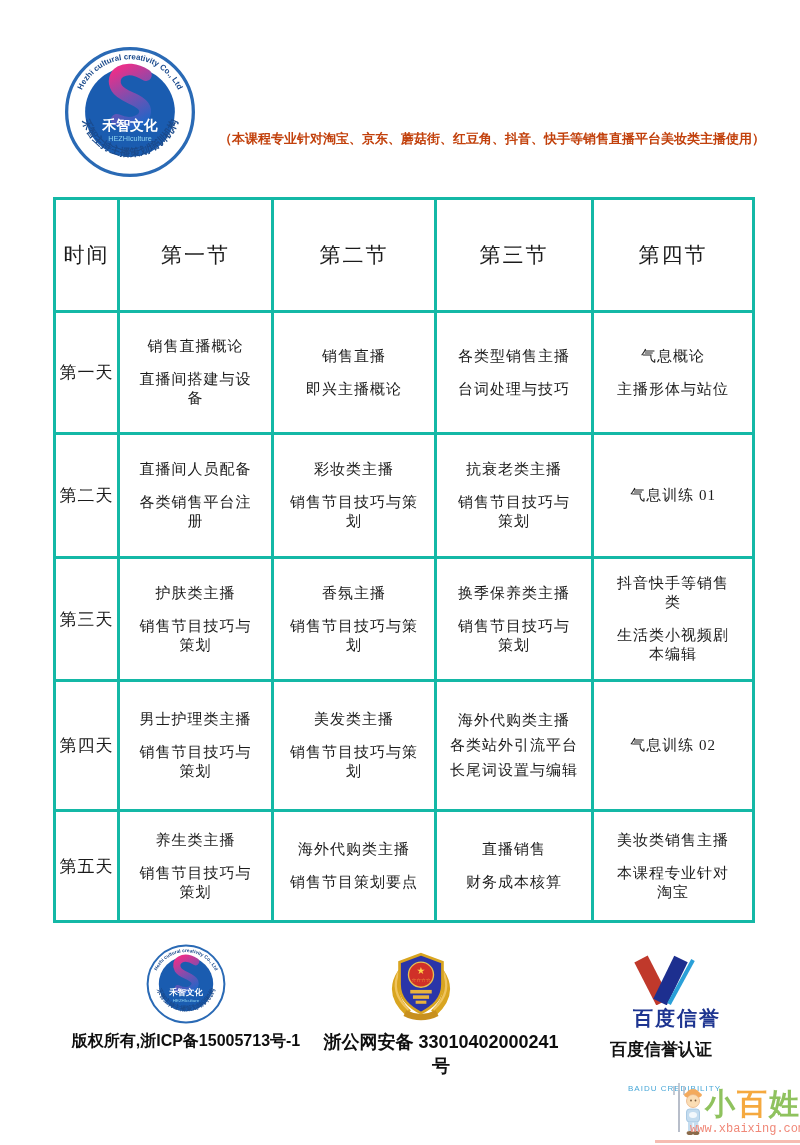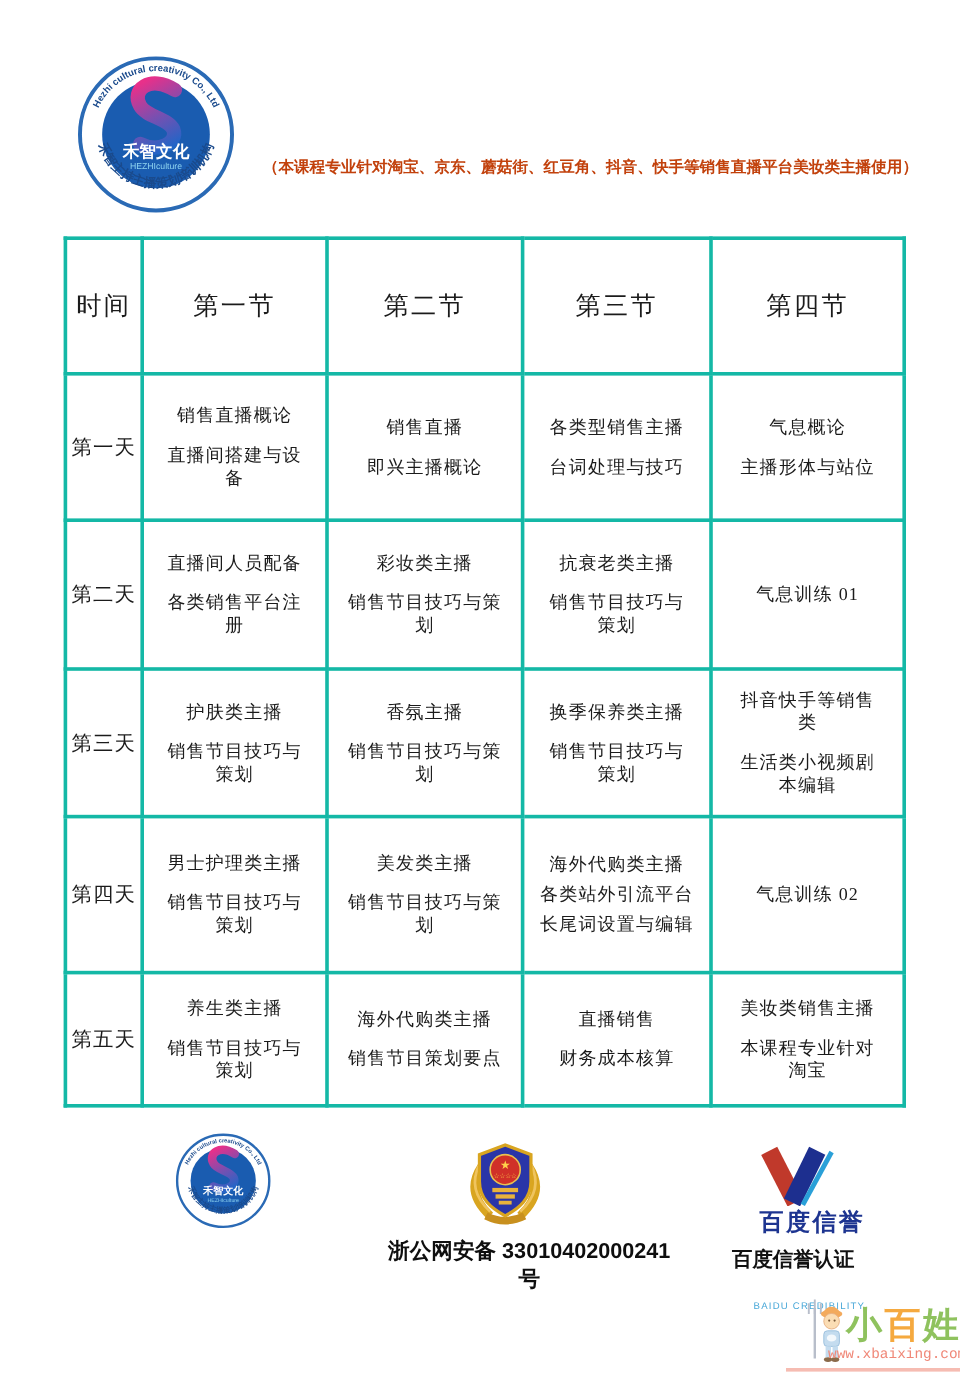--- a/index.html
+++ b/index.html
@@ -200,20 +200,21 @@
             <div class="cell-line">美妆类销售主播</div>
             <div class="cell-line">本课程专业针对淘宝</div>
           </td>
         </tr>
       </tbody>
   </table>
 
   <svg class="logo-small">
       <use href="#logoHezhi"></use>
     </svg>
+  <div class="copyright">版权所有,浙ICP备15005713号-1</div>
 
   <svg class="badge" viewBox="0 0 80 85">
     <path d="M18,28 Q2,52 26,74" stroke="#d9a520" stroke-width="8" fill="none"></path>
     <path d="M62,28 Q78,52 54,74" stroke="#d9a520" stroke-width="8" fill="none"></path>
     <path d="M22,74 Q40,83 58,74" stroke="#c8901e" stroke-width="7" fill="none"></path>
     <path d="M16,26 Q4,50 26,70" stroke="#f0c45e" stroke-width="2.5" fill="none"></path>
     <path d="M64,26 Q76,50 54,70" stroke="#f0c45e" stroke-width="2.5" fill="none"></path>
     <path d="M40,8 L64,17 L64,42 C64,58 53,67 40,74 C27,67 16,58 16,42 L16,17 Z" fill="#2a35a8" stroke="#d9a520" stroke-width="3"></path>
     <circle cx="40" cy="31" r="14" fill="#d03028" stroke="#e8c050" stroke-width="1.5"></circle>
     <text x="40" y="30" text-anchor="middle" font-size="11" fill="#ffd24a">★</text>

